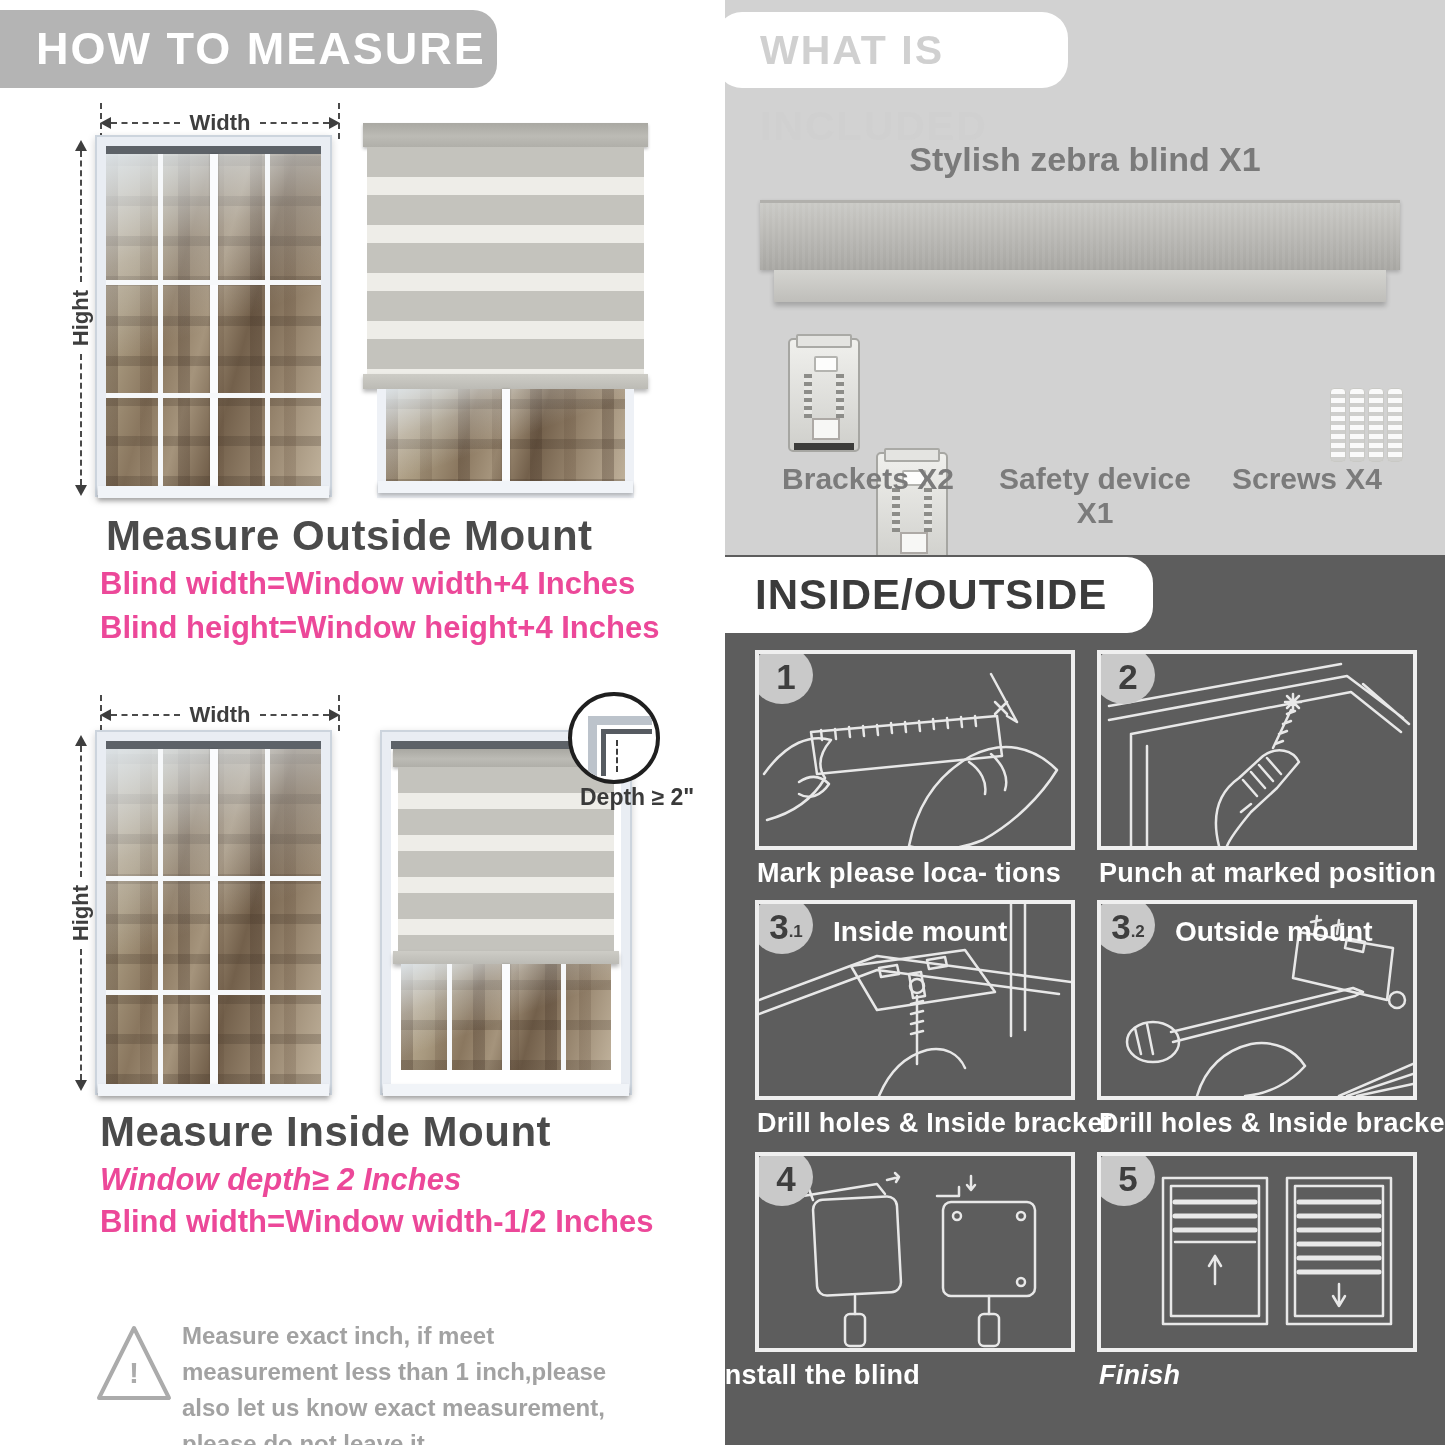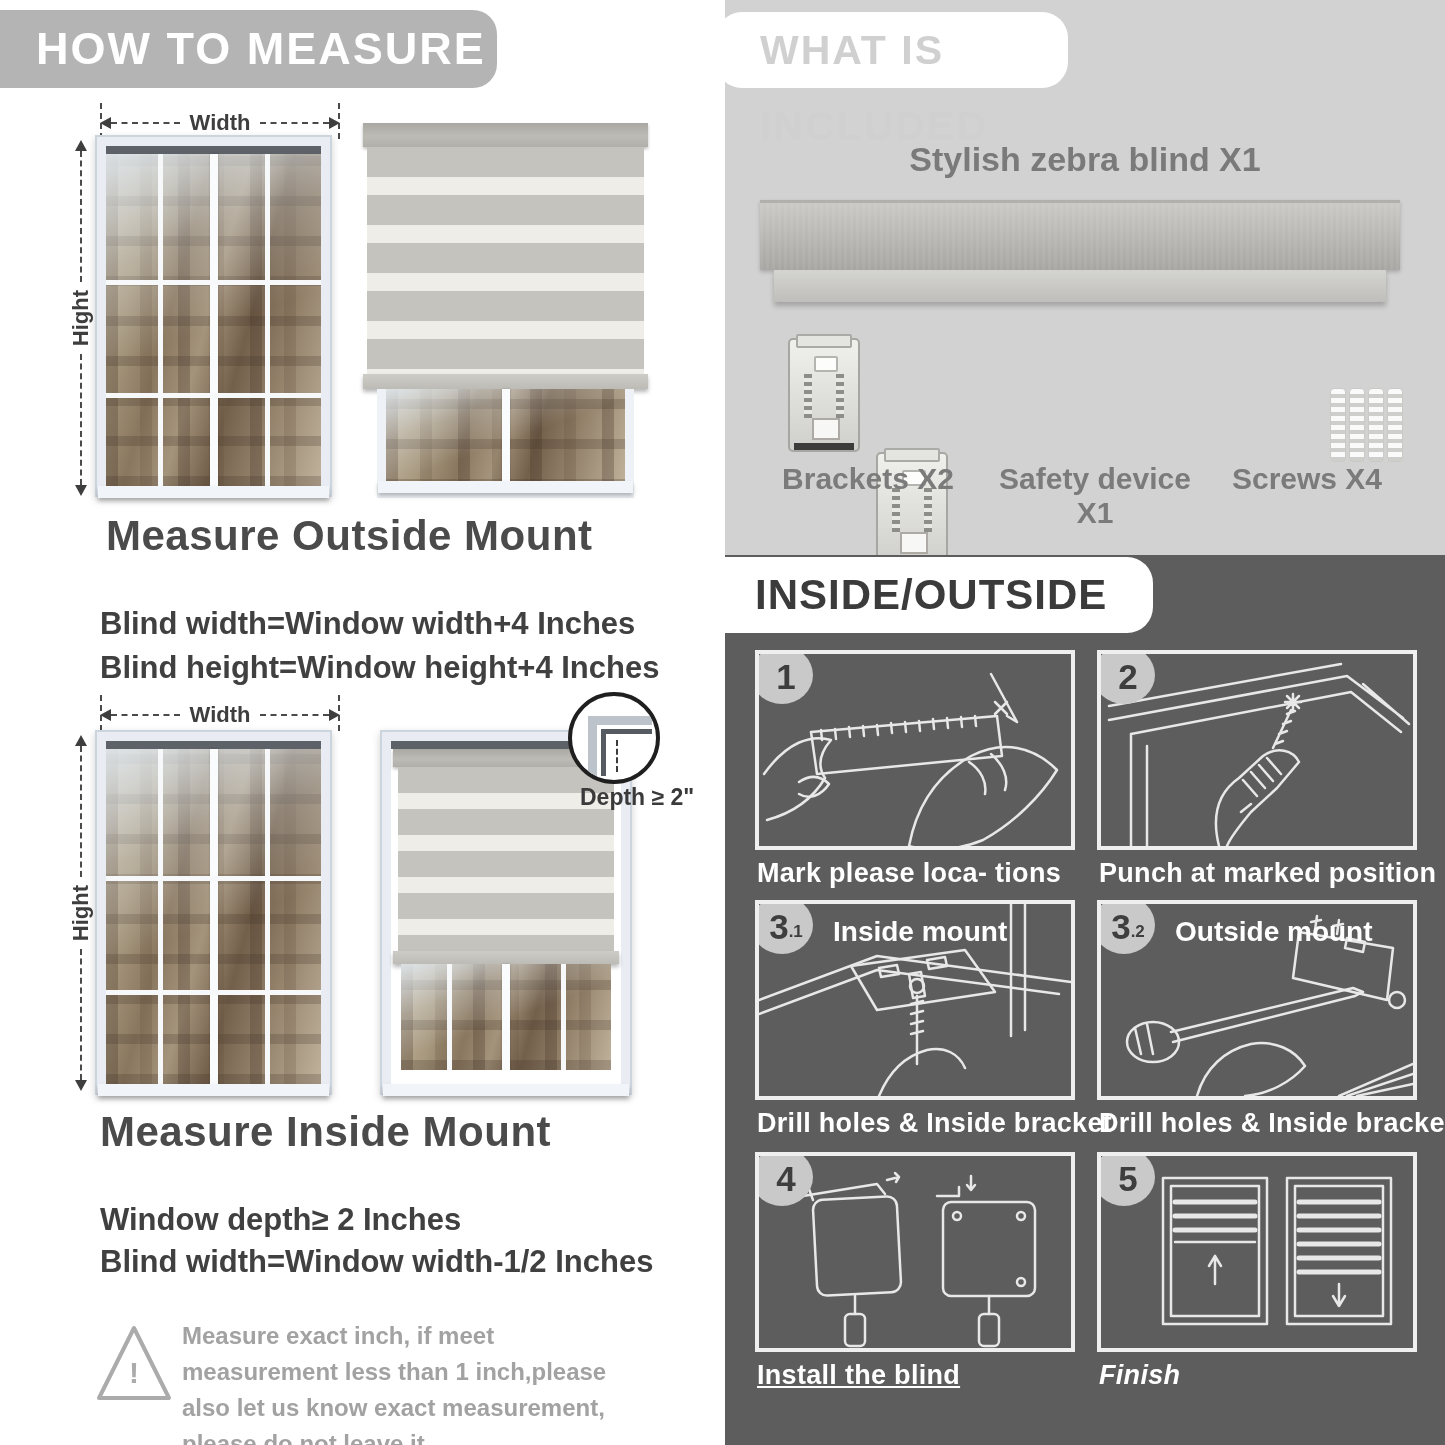--- a/index.html
+++ b/index.html
@@ -36,21 +36,21 @@
   .mull-v{position:absolute;left:calc(50% - 4px);top:0;bottom:0;width:8px;background:#fafbfd;box-shadow:0 0 2px rgba(0,0,0,.25);}
   .mull-sub{position:absolute;top:0;bottom:0;width:5px;background:#f6f8fa;}
   .mull-h{position:absolute;left:0;right:0;height:5px;background:#f6f8fa;}
   .sill{position:absolute;left:-8px;right:-8px;bottom:-12px;height:12px;background:#f1f4f8;box-shadow:0 3px 4px rgba(0,0,0,.25);}
   
   .zebra{background:repeating-linear-gradient(180deg,#c4c3bd 0 30px,#eeede8 30px 48px);}
   .cassette{background:linear-gradient(180deg,#a9a8a2,#bcbbb5 55%,#b0afa9);box-shadow:0 2px 3px rgba(0,0,0,.25);}
   .rail{background:linear-gradient(180deg,#cdccc6,#bcbbb5);box-shadow:0 3px 4px rgba(0,0,0,.28);}
   .mini-win{border:9px solid #eef1f6;border-top:none;box-sizing:border-box;position:relative;}
   .headline{font-weight:bold;color:#4b4b4b;font-size:42px;letter-spacing:.5px;}
-  .subline{font-weight:bold;color:#404040;font-size:31px;margin-top:40px;}
+  .subline{font-weight:bold;color:#ec4899;font-size:31px;}
   .depth-lbl{font-weight:bold;color:#3a3a3a;font-size:23px;}
   .circle-detail{width:92px;height:92px;border-radius:50%;background:#fff;border:4px solid #1f1f1f;box-sizing:border-box;overflow:hidden;}
   .warn-text{color:#a2a2a2;font-size:24px;font-weight:600;line-height:36px;width:470px;}
   
   .panel-light{left:725px;top:0;width:720px;height:555px;background:#d2d2d2;}
   .banner-incl{left:716px;top:12px;width:352px;height:76px;background:#fff;border-radius:26px;
     color:#d0d0d0;font-size:41px;font-weight:bold;letter-spacing:2px;line-height:76px;
     padding-left:44px;box-sizing:border-box;}
   .blind-title{left:725px;top:140px;width:720px;text-align:center;font-size:34px;font-weight:bold;color:#7a7a7a;}
   .bar-main{left:760px;top:200px;width:640px;height:70px;
@@ -186,21 +186,21 @@
   </div>
 
   <div class="abs circle-detail" style="left:568px;top:692px;">
     <div style="position:absolute;left:16px;top:20px;right:4px;bottom:4px;border-top:9px solid #bcc3cb;border-left:9px solid #bcc3cb;"></div>
     <div style="position:absolute;left:29px;top:33px;right:4px;bottom:4px;border-top:5px solid #565b61;border-left:5px solid #565b61;"></div>
     <div style="position:absolute;left:44px;top:44px;height:32px;border-left:2px dashed #3c3c3c;"></div>
   </div>
   <div class="abs depth-lbl" style="left:580px;top:784px;">Depth ≥ 2"</div>
 
   <div class="abs headline" style="left:100px;top:1108px;">Measure Inside Mount</div>
-  <div class="abs subline" style="left:100px;top:1162px;">Window depth≥ 2 Inches</div>
+  <div class="abs subline" style="left:100px;top:1162px;font-style:italic;">Window depth≥ 2 Inches</div>
   <div class="abs subline" style="left:100px;top:1204px;">Blind width=Window width-1/2 Inches</div>
 
   <div class="abs" style="left:95px;top:1322px;width:78px;height:82px;">
     <svg viewBox="0 0 78 82" style="width:100%;height:100%;">
       <polygon points="39,6 74,76 4,76" fill="none" stroke="#ababab" stroke-width="4" stroke-linejoin="round"></polygon>
     </svg>
     <span style="position:absolute;left:0;right:0;top:34px;text-align:center;color:#ababab;font-weight:bold;font-size:30px;">!</span>
   </div>
   <div class="abs warn-text" style="left:182px;top:1318px;">Measure exact inch, if meet measurement less than 1 inch,please also let us know exact measurement, please do not leave it</div>
 
@@ -356,21 +356,21 @@
           <circle cx="262" cy="126" r="4"></circle>
         <path d="M230,140 L230,158"></path>
         <rect x="220" y="158" width="20" height="32" rx="5"></rect>
       </g>
     </svg>
     <div class="badge">
         <span class="n">4</span>
         <span class="s"></span>
       </div>
   </div>
-  <div class="abs caption" style="left:757px;top:1360px;text-decoration:underline;">Install the blind</div>
+  <div class="abs caption" style="left:717px;top:1360px;">Install the blind</div>
 
   <div class="abs step" style="left:1097px;top:1152px;">
     <svg viewBox="0 0 312 192">
       <g fill="none" stroke="#e8e8e8" stroke-width="2.5" stroke-linecap="round" stroke-linejoin="round">
         <rect x="62" y="22" width="104" height="146"></rect>
         <rect x="70" y="30" width="88" height="130"></rect>
         <path stroke-width="5" d="M74,46 H154 M74,60 H154 M74,74 H154"></path>
         <path d="M74,86 H154"></path>
         <path d="M114,128 L114,100 M114,100 l-6,10 M114,100 l6,10"></path>
         <rect x="186" y="22" width="104" height="146"></rect>

